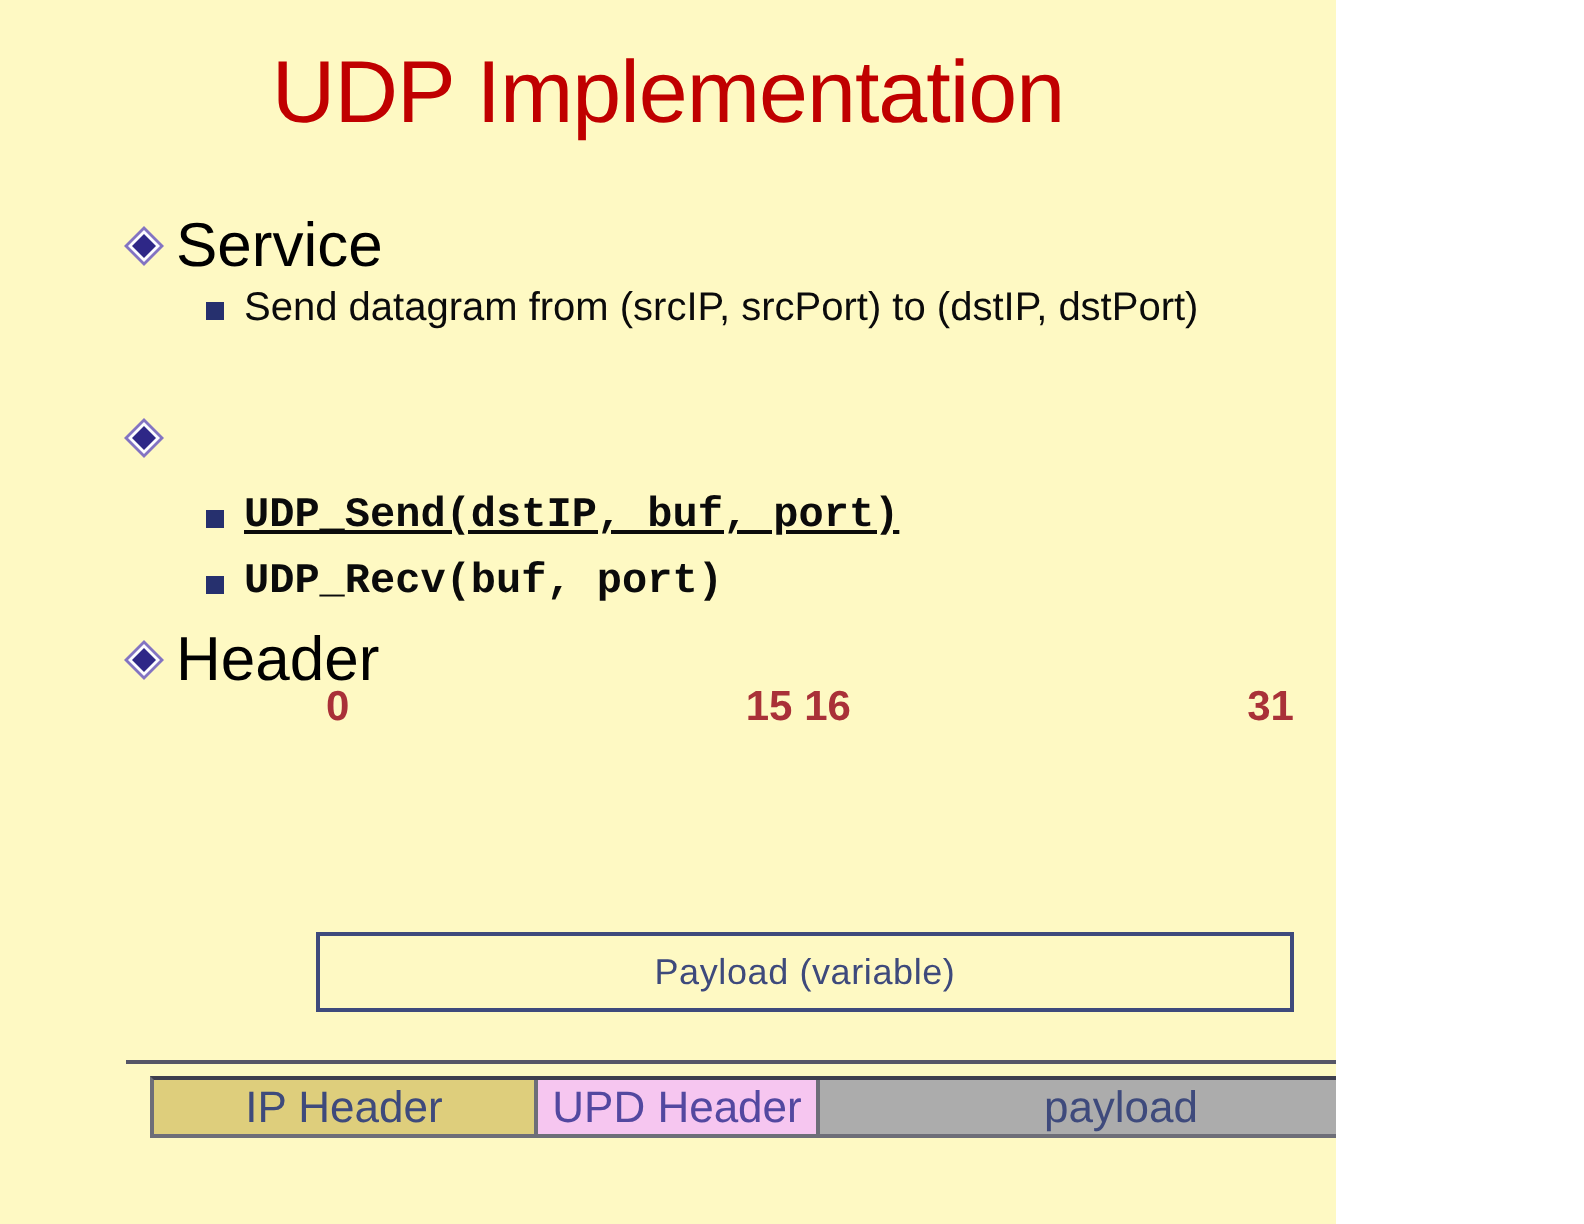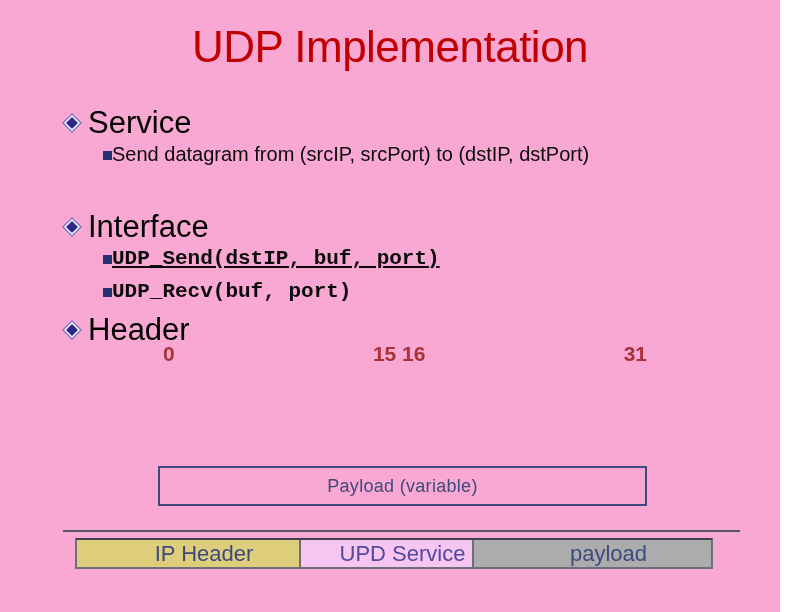--- a/index.html
+++ b/index.html
@@ -1,17 +1,17 @@
 <!DOCTYPE html>
 <html><head>
 <meta charset="utf-8">
 <style>
   html,body { margin:0; padding:0; background:#fff; }
   .slide {
-    position:relative; width:780px; height:612px; background:#f9a8d4;
+    position:relative; width:668px; height:612px; background:#fef9c3;
     overflow:hidden; font-family:"Liberation Sans", sans-serif; color:#000;
   }
   .abs { position:absolute; }
 
   .title {
     top:22px; left:0; width:100%; text-align:center;
     font-size:44px; color:#C00000; letter-spacing:-0.5px; font-weight:400;
   }
 
   
@@ -21,21 +21,21 @@
     clip-path:polygon(50% 0,100% 50%,50% 100%,0 50%); }
   .diamond::after  { content:""; position:absolute; inset:2px; background:#fdfdff;
     clip-path:polygon(50% 0,100% 50%,50% 100%,0 50%); }
   .diamond .core   { position:absolute; inset:4px; background:#2E2787; z-index:1;
     clip-path:polygon(50% 0,100% 50%,50% 100%,0 50%); }
   .diamond.sm { width:14px; height:14px; }
   .diamond.sm::after { inset:1.5px; }
   .diamond.sm .core  { inset:3px; }
 
   
-  .l2 { display:flex; align-items:center; font-size:20px; color:#0b0b0b; }
+  .l2 { display:flex; align-items:center; gap:10px; font-size:20px; color:#0b0b0b; }
   .sq { width:9px; height:9px; background:#26306E; flex:none; margin-top:2px; }
   .mono-text {
     font-family:"Liberation Mono","DejaVu Sans Mono",monospace;
     font-weight:bold; font-size:21px;
   }
 
   
   .ruler {
     left:163px; top:342px; width:484px; display:flex;
     justify-content:space-between; font-weight:bold; font-size:21px; color:#A93138;
@@ -59,21 +59,21 @@
   .note { left:133px; top:493px; display:flex; align-items:center; gap:8px;
     font-size:19px; color:#000; }
 
   .divline { left:63px; top:530px; width:677px; height:2px; background:#565666; }
 
   .bar {
     left:75px; top:538px; width:638px; height:31px; display:flex;
     border:2px solid #6E6E78; border-top-color:#3E3E4E; box-sizing:border-box;
   }
   .seg { display:flex; align-items:center; justify-content:center;
-    font-size:22px; color:#3E4A7C;padding-left:32px; }
+    font-size:22px; color:#3E4A7C; }
   .seg-ip  { width:190px; background:#DECE7C; }
   .seg-udp { width:139px; background:#F6C6F0; color:#5348A0;
     border-left:2px solid #6E6E78; border-right:2px solid #6E6E78; }
   .seg-pl  { flex:1; background:#ACACAC; }
 </style>
 </head>
 <body>
 
 <div class="slide">
 
@@ -87,21 +87,20 @@
   </div>
   <div class="abs l2" style="left:103px; top:143px;">
     <span class="sq"></span>
     <span>Send datagram from (srcIP, srcPort) to (dstIP, dstPort)</span>
   </div>
 
   <div class="abs h1line" style="left:62px; top:209px;">
     <span class="diamond">
         <span class="core"></span>
       </span>
-    <span>Interface</span>
   </div>
   <div class="abs l2" style="left:103px; top:247px;text-decoration:underline;">
     <span class="sq"></span>
     <span class="mono-text">UDP_Send(dstIP, buf, port)</span>
   </div>
   <div class="abs l2" style="left:103px; top:280px;">
     <span class="sq"></span>
     <span class="mono-text">UDP_Recv(buf, port)</span>
   </div>
 
@@ -118,17 +117,17 @@
     <span>31</span>
   </div>
 
   <div class="abs payload-box">Payload (variable)</div>
 
 
   <div class="abs divline"></div>
 
   <div class="abs bar">
     <div class="seg seg-ip">IP Header</div>
-    <div class="seg seg-udp">UPD Service</div>
+    <div class="seg seg-udp">UPD Header</div>
     <div class="seg seg-pl">payload</div>
   </div>
 
 </div>
 
 </body></html>

